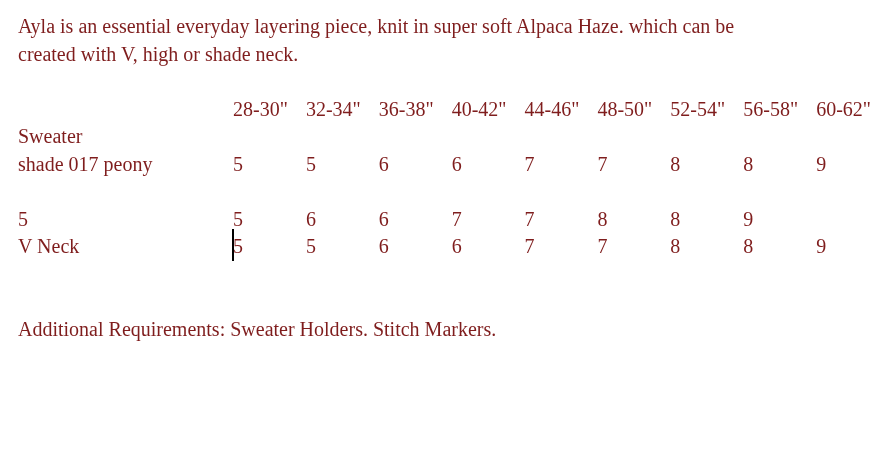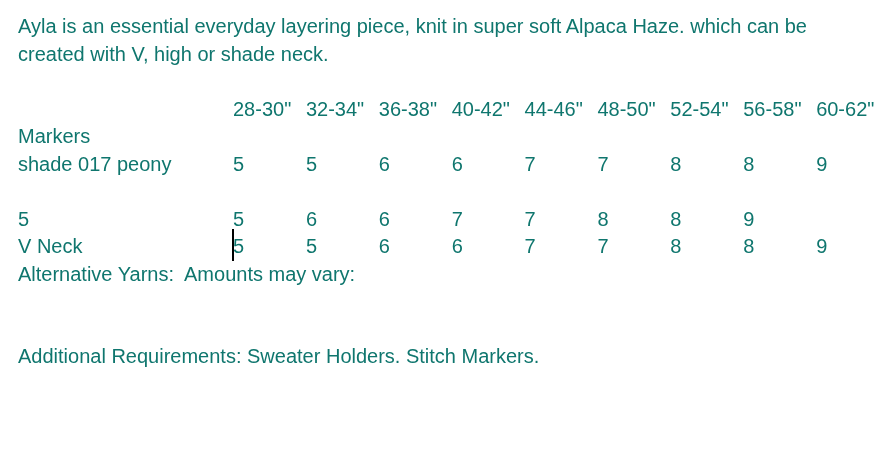--- a/index.html
+++ b/index.html
@@ -7,22 +7,22 @@
     padding: 0;
     background: #ffffff;
   }
   .doc {
     position: relative;
     width: 892px;
     height: 458px;
     box-sizing: border-box;
     padding: 13px 0 0 18px;
     background: #ffffff;
-    color: #0f766e;
-    font-family: Liberation Sans, sans-serif;
+    color: #7f1d1d;
+    font-family: Liberation Serif, serif;
     font-size: 20px;
     line-height: 27.5px;
     overflow: hidden;
   }
   .line {
     height: 27.5px;
     white-space: pre-wrap;
   }
   .trow {
     display: grid;
@@ -59,21 +59,21 @@
     <div class="cell">36-38"</div>
     <div class="cell">40-42"</div>
     <div class="cell">44-46"</div>
     <div class="cell">48-50"</div>
     <div class="cell">52-54"</div>
     <div class="cell">56-58"</div>
     <div class="cell">60-62"</div>
   </div>
 
   <div class="line trow">
-    <div class="cell">Markers</div>
+    <div class="cell">Sweater</div>
   </div>
 
 
   <div class="line trow">
     <div class="cell">shade 017 peony</div>
     <div class="cell">5</div>
     <div class="cell">5</div>
     <div class="cell">6</div>
     <div class="cell">6</div>
     <div class="cell">7</div>
@@ -103,21 +103,20 @@
     <div class="cell">5</div>
     <div class="cell">6</div>
     <div class="cell">6</div>
     <div class="cell">7</div>
     <div class="cell">7</div>
     <div class="cell">8</div>
     <div class="cell">8</div>
     <div class="cell">9</div>
   </div>
 
-  <div class="line">Alternative Yarns:  Amounts may vary:</div>
 
   <div class="line"></div>
 
 
   <div class="line"></div>
 
   <div class="line">Additional Requirements: Sweater Holders. Stitch Markers.</div>
 
 </div>
 

